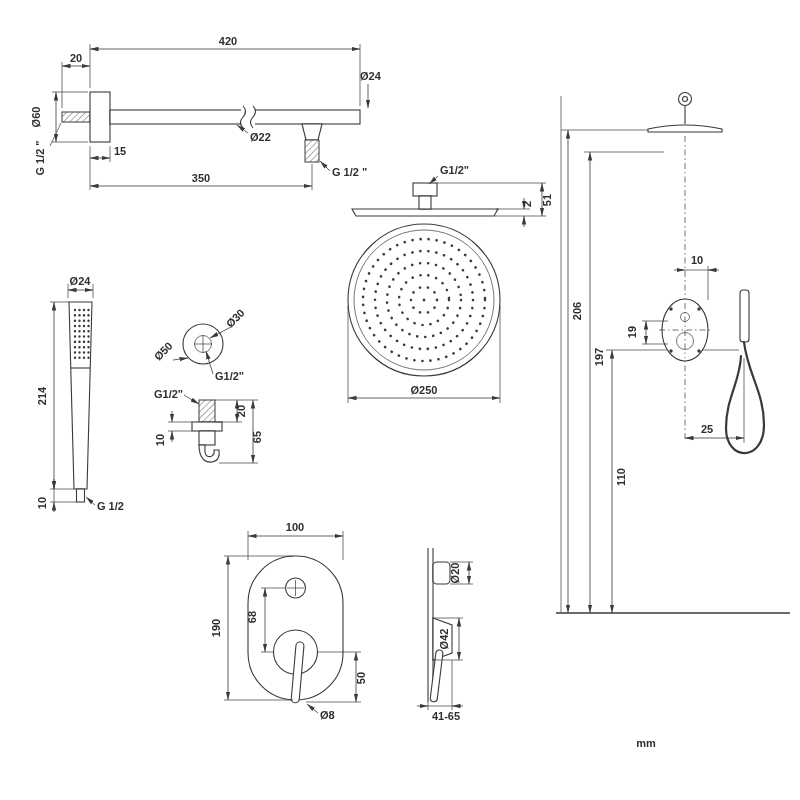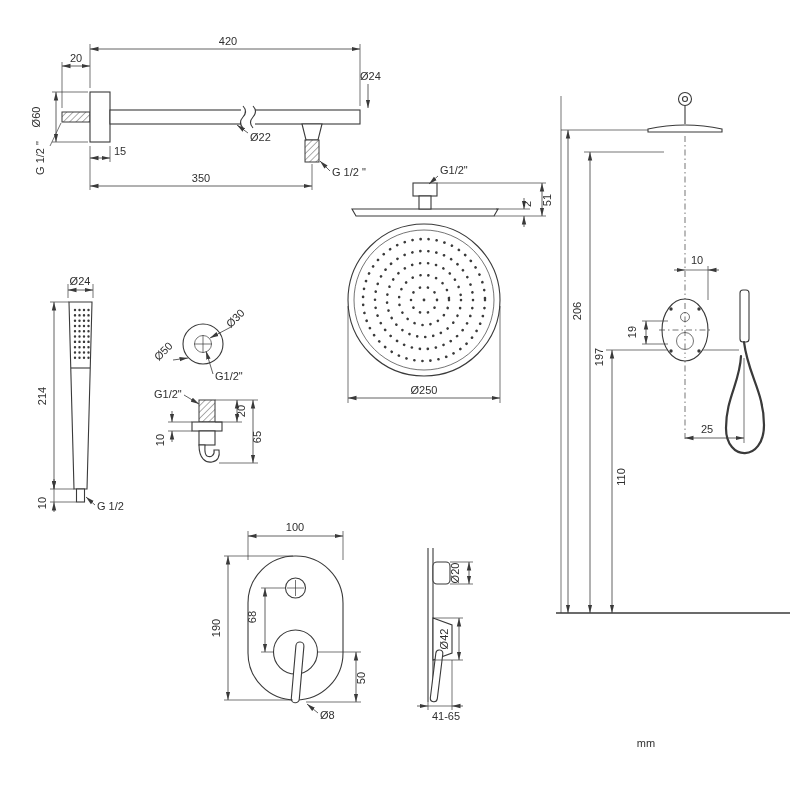--- a/index.html
+++ b/index.html
@@ -1,16 +1,16 @@
 <!DOCTYPE html>
 <html><head>
 <meta charset="utf-8">
 <style>
   html,body { margin:0; padding:0; background:#fff; }
-  .page { width:800px; height:800px; background:#ffffff; position:relative; overflow:hidden; }
+  .page { width:800px; height:800px; background:#ffffff; position:relative; overflow:hidden;font-weight:bold; }
   svg { display:block; }
   text { font-family:"Liberation Sans","DejaVu Sans",sans-serif; font-size:11px; fill:#2f2f2f; }
   .o  { stroke:#3a3a3a; stroke-width:1.1; fill:none; }
   .w  { stroke:#3a3a3a; stroke-width:1.1; fill:#ffffff; }
   .h  { stroke:#3a3a3a; stroke-width:1;   fill:url(#hatch); }
   .t  { stroke:#3a3a3a; stroke-width:0.7; fill:none; }
   .d  { stroke:#3a3a3a; stroke-width:0.8; fill:none; marker-start:url(#arr); marker-end:url(#arr); }
   .ld { stroke:#3a3a3a; stroke-width:0.8; fill:none; marker-end:url(#arr); }
   .ar { stroke:#3a3a3a; stroke-width:0.8; fill:none; marker-end:url(#arr); }
   .dash { stroke:#3a3a3a; stroke-width:0.7; stroke-dasharray:6 3 1.5 3; fill:none; }

